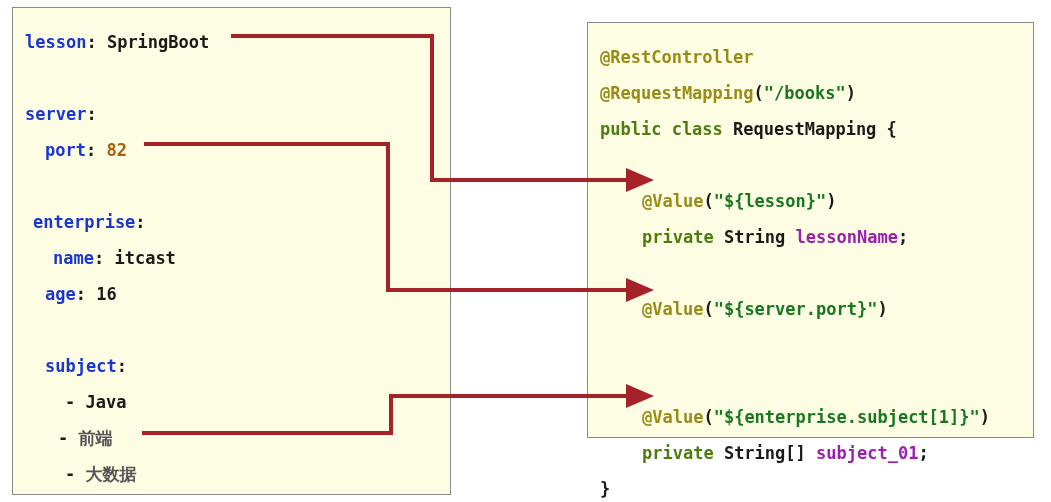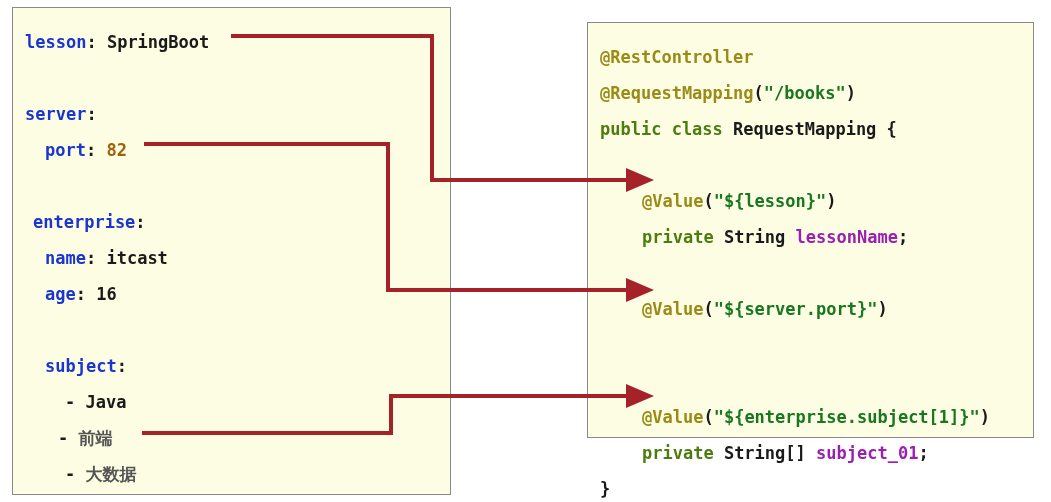--- a/index.html
+++ b/index.html
@@ -57,21 +57,21 @@
 </head>
 <body>
 
 <div class="panel" id="yaml-panel">
     <div class="code-line" style="left: 12px; top: 26px;"><span class="t-key">lesson</span><span class="t-plain">: </span><span class="t-plain">SpringBoot</span></div>
     <div class="code-line" style="left: 12px; top: 62px;">&nbsp;</div>
     <div class="code-line" style="left: 12px; top: 98px;"><span class="t-key">server</span><span class="t-plain">:</span></div>
     <div class="code-line" style="left: 32px; top: 134px;"><span class="t-key">port</span><span class="t-plain">: </span><span class="t-num">82</span></div>
     <div class="code-line" style="left: 12px; top: 170px;">&nbsp;</div>
     <div class="code-line" style="left: 20px; top: 206px;"><span class="t-key">enterprise</span><span class="t-plain">:</span></div>
-    <div class="code-line" style="left: 32px; top: 242px;"><span class="t-key">name</span><span class="t-plain">: </span><span class="t-plain">itcast</span></div>
+    <div class="code-line" style="left: 40px; top: 242px;"><span class="t-key">name</span><span class="t-plain">: </span><span class="t-plain">itcast</span></div>
     <div class="code-line" style="left: 32px; top: 278px;"><span class="t-key">age</span><span class="t-plain">: </span><span class="t-plain">16</span></div>
     <div class="code-line" style="left: 32px; top: 350px;"><span class="t-key">subject</span><span class="t-plain">:</span></div>
     <div class="code-line" style="left: 52px; top: 386px;"><span class="t-dash">- </span><span class="t-plain">Java</span></div>
     <div class="code-line" style="left: 45px; top: 422px;"><span class="t-dash">- </span><span class="t-cjk">前端</span></div>
     <div class="code-line" style="left: 52px; top: 458px;"><span class="t-dash">- </span><span class="t-cjk">大数据</span></div>
   </div>
 
 <div class="panel" id="java-panel">
     <div class="code-line" style="left: 12px; top: 26px;"><span class="t-anno">@RestController</span></div>
     <div class="code-line" style="left: 12px; top: 62px;"><span class="t-anno">@RequestMapping</span><span class="t-plain">(</span><span class="t-str">"/books"</span><span class="t-plain">)</span></div>

